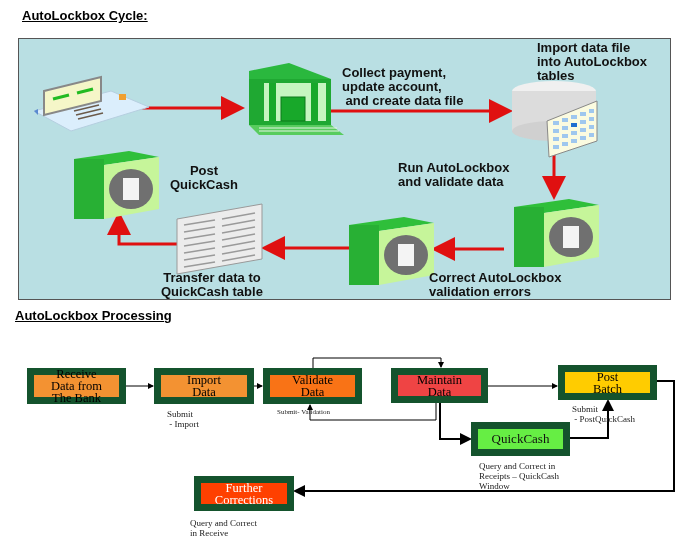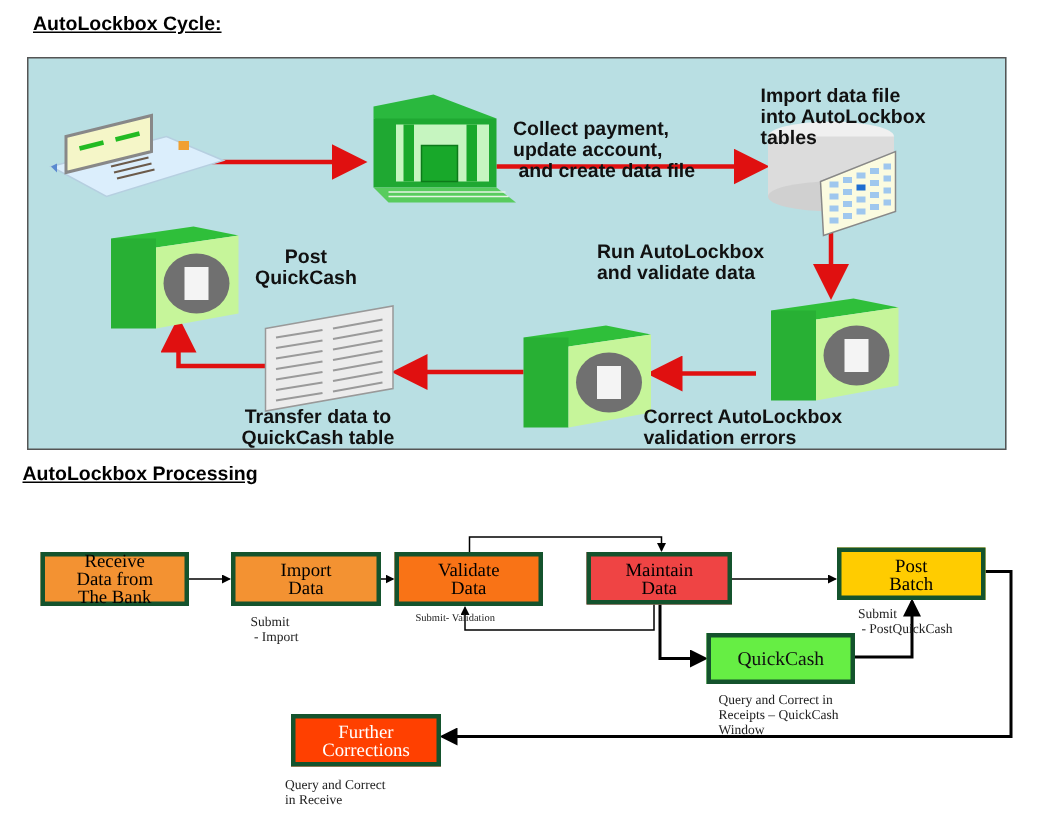--- a/index.html
+++ b/index.html
@@ -4,21 +4,21 @@
 <style>
   html, body { margin:0; padding:0; background:#ffffff; }
   body { width:698px; height:546px; position:relative; overflow:hidden; font-family:"Liberation Sans", sans-serif; }
   .section-title { position:absolute; font-family:"Liberation Sans", sans-serif; font-weight:bold; text-decoration:underline; color:#000; }
   #title1 { left:22px; top:8px; font-size:13px; }
   #title2 { left:15px; top:308px; font-size:13px; }
   #cycle-panel { position:absolute; left:18px; top:38px; width:651px; height:260px; background:#b9dfe3; border:1px solid #555; }
   #cycle-svg { position:absolute; left:0; top:0; }
   .cyc-label { position:absolute; font-family:"Liberation Sans", sans-serif; font-weight:bold; font-size:13px; line-height:14px; color:#111; }
   #proc-svg { position:absolute; left:0; top:0; }
-  .box { position:absolute; border:3px solid #14532d; display:flex; align-items:center; justify-content:center; text-align:center; font-family:"Liberation Serif", serif; font-size:12.5px; line-height:12px; box-sizing:border-box; }
+  .box { position:absolute; border:7px solid #14532d; display:flex; align-items:center; justify-content:center; text-align:center; font-family:"Liberation Serif", serif; font-size:12.5px; line-height:12px; box-sizing:border-box; }
   .note { position:absolute; font-family:"Liberation Serif", serif; font-size:9px; line-height:10px; color:#222; white-space:pre; }
 </style>
 </head>
 <body>
 
 <div id="title1" class="section-title">AutoLockbox Cycle:</div>
 
 <div id="cycle-panel">
   <svg id="cycle-svg" width="651" height="260">
     <defs>
@@ -123,24 +123,24 @@
         <line x1="165" y1="214" x2="196" y2="209"></line>
           <line x1="203" y1="208" x2="236" y2="202"></line>
         <line x1="165" y1="221" x2="196" y2="216"></line>
           <line x1="203" y1="215" x2="236" y2="209"></line>
         <line x1="165" y1="228" x2="196" y2="223"></line>
           <line x1="203" y1="222" x2="236" y2="216"></line>
       </g>
     </g>
   </svg>
 
-  <div class="cyc-label" style="left:323px; top:40px; white-space:pre;">Collect payment,
+  <div class="cyc-label" style="left:323px; top:27px; white-space:pre;">Collect payment,
 update account,
  and create data file</div>
-  <div class="cyc-label" style="left:488px; top:2px; white-space:pre;margin-top:16px;">Import data file
+  <div class="cyc-label" style="left:518px; top:2px; white-space:pre;">Import data file
 into AutoLockbox
 tables</div>
   <div class="cyc-label" style="left:379px; top:122px; white-space:pre;">Run AutoLockbox
 and validate data</div>
   <div class="cyc-label" style="left:410px; top:232px; white-space:pre;">Correct AutoLockbox
 validation errors</div>
   <div class="cyc-label" style="left:142px; top:232px; text-align:center; white-space:pre;">Transfer data to
 QuickCash table</div>
   <div class="cyc-label" style="left:151px; top:125px; text-align:center; white-space:pre;">Post
 QuickCash</div>

